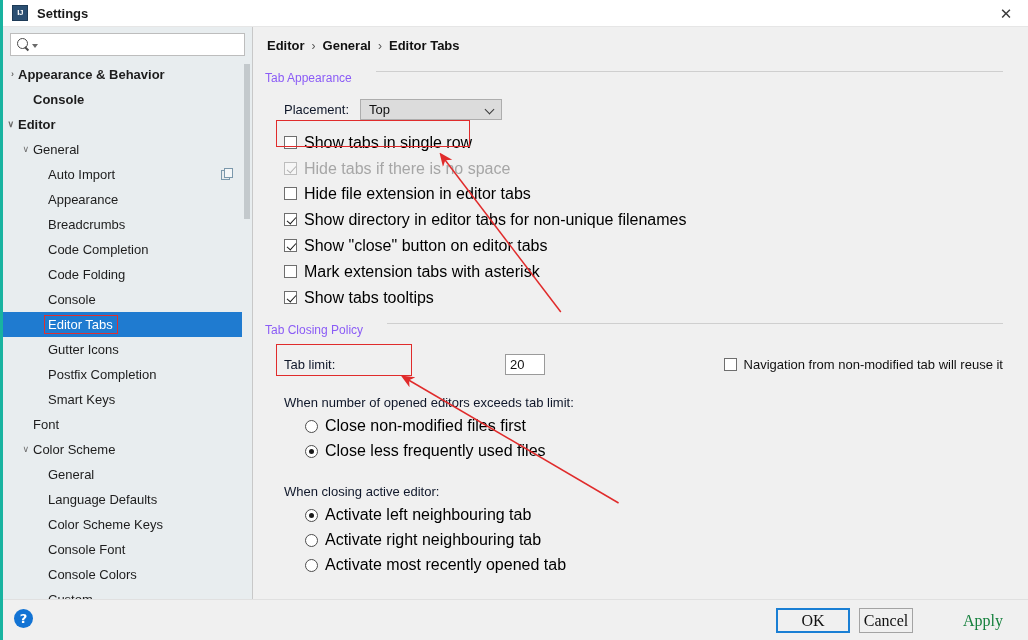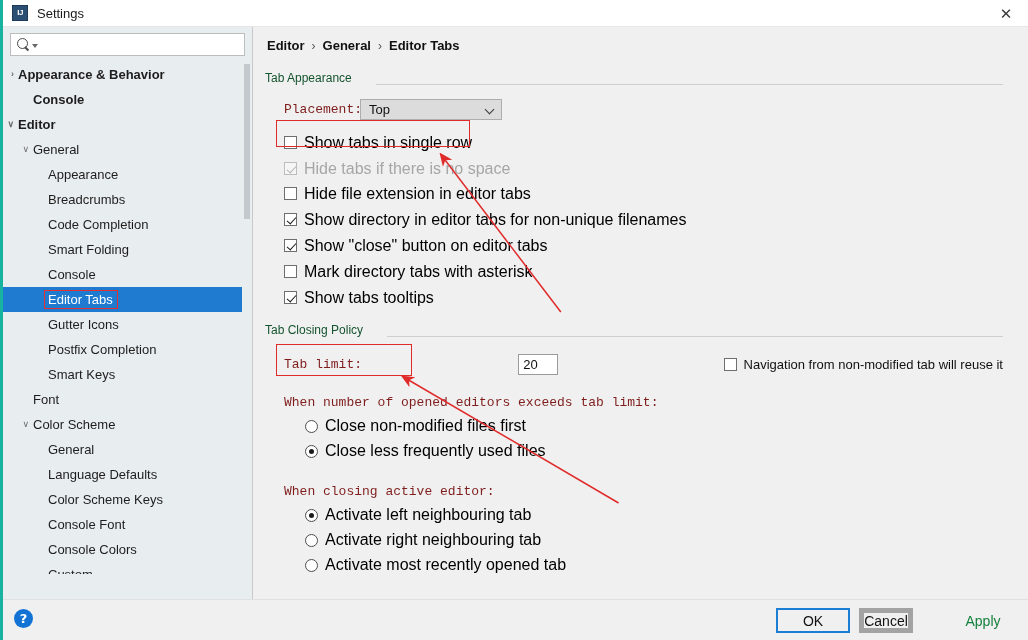--- a/index.html
+++ b/index.html
@@ -33,21 +33,21 @@
     position: relative;
     flex: none;
   }
   .tb-icon::after {
     content: "IJ";
     position: absolute; left: 0; right: 0; top: -1px;
     font-size: 8px; font-weight: bold; color: #ffffff;
     text-align: center; line-height: 15px;
     letter-spacing: -0.5px;
   }
-  .tb-title { font-size: 13px; color: #1a1a1a; }
+  .tb-title { font-size: 13px; color: #1a1a1a; font-weight: bold; }
   .tb-close {
     position: absolute; right: 0; top: 0; width: 44px; height: 27px;
     display: flex; align-items: center; justify-content: center;
     font-size: 15px; color: #3a3a3a; cursor: pointer;
     font-family: "DejaVu Sans", sans-serif;
   }
 
   
   .sidebar {
     position: absolute; left: 0; top: 27px; width: 250px; bottom: 41px;
@@ -141,28 +141,28 @@
     position: absolute; left: 13px; top: 11px;
     font-size: 13px; font-weight: bold; color: #111111;
     display: flex; align-items: center; gap: 7px;
   }
   .bc-sep { font-weight: normal; color: #555; font-size: 12px; }
 
   .group {
     position: absolute; left: 11px; right: 25px;
   }
   .group-title {
-    display: flex; align-items: flex-end; gap: 24px;
-    font-size: 12px; color: #14532d;
+    display: flex; align-items: flex-start; gap: 24px;
+    font-size: 12px; color: #8b5cf6;
   }
   .group-line { flex: 1; height: 1px; background: #cfcfcf; }
 
   .row { display: flex; align-items: center; font-size: 13px; color: #111; }
 
-  .label { font-size: 13px; color: #7f1d1d; font-family: Liberation Mono, monospace; }
+  .label { font-size: 13px; color: #0f172a; }
 
   .combo {
     width: 142px; height: 21px; background: #dcdcdc;
     border: 1px solid #adadad;
     display: flex; align-items: center; justify-content: space-between;
     padding: 0 6px 0 8px; font-size: 13px; color: #111;
     cursor: pointer;
   }
   .chev {
     width: 9px; height: 9px; position: relative;
@@ -229,26 +229,26 @@
   .help-btn {
     position: absolute; left: 11px; top: 9px;
     width: 19px; height: 19px; border-radius: 50%;
     background: #1273d4; cursor: pointer;
     display: flex; align-items: center; justify-content: center;
     color: #fff; font-size: 13px; font-weight: bold;
     font-family: "DejaVu Sans", sans-serif;
   }
   .btn {
     position: absolute; top: 8px; height: 25px;
-    font-size: 14px; color: #111;
+    font-size: 16px; color: #111;
     display: flex; align-items: center; justify-content: center;
-    cursor: pointer; background: #f0f0f0;
+    cursor: pointer; background: #f0f0f0; font-family: Liberation Serif, serif;
   }
   .btn-ok { left: 773px; width: 74px; border: 2px solid #1a7fd4; }
-  .btn-cancel { left: 856px; width: 54px; border: 5px solid #a3a3a3; }
+  .btn-cancel { left: 856px; width: 54px; border: 1px solid #a3a3a3; }
   .btn-apply { left: 943px; width: 74px; border: 1px solid transparent; color: #15803d; }
 </style>
 </head>
 <body>
 
 <div id="app">
 
   <div class="titlebar">
     <div class="tb-icon"></div>
     <div class="tb-title">Settings</div>
@@ -282,33 +282,41 @@
             <div class="tree-label">Editor</div>
           </div>
           <div class="tree-row">
             <div class="twisty" style="width: 30px; justify-content: flex-end; padding-right: 4px;">
               <span>∨</span>
             </div>
             <div class="tree-label">General</div>
           </div>
           <div class="tree-row">
             <div class="twisty" style="width: 45px; justify-content: flex-end; padding-right: 4px;"></div>
+            <div class="tree-label">Auto Import</div>
+            <div class="row-icon">
+              <span class="sq1"></span>
+              <span class="sq2"></span>
+            </div>
+          </div>
+          <div class="tree-row">
+            <div class="twisty" style="width: 45px; justify-content: flex-end; padding-right: 4px;"></div>
             <div class="tree-label">Appearance</div>
           </div>
           <div class="tree-row">
             <div class="twisty" style="width: 45px; justify-content: flex-end; padding-right: 4px;"></div>
             <div class="tree-label">Breadcrumbs</div>
           </div>
           <div class="tree-row">
             <div class="twisty" style="width: 45px; justify-content: flex-end; padding-right: 4px;"></div>
             <div class="tree-label">Code Completion</div>
           </div>
           <div class="tree-row">
             <div class="twisty" style="width: 45px; justify-content: flex-end; padding-right: 4px;"></div>
-            <div class="tree-label">Smart Folding</div>
+            <div class="tree-label">Code Folding</div>
           </div>
           <div class="tree-row">
             <div class="twisty" style="width: 45px; justify-content: flex-end; padding-right: 4px;"></div>
             <div class="tree-label">Console</div>
           </div>
           <div class="tree-row selected">
             <div class="twisty" style="width: 45px; justify-content: flex-end; padding-right: 4px;"></div>
             <div class="tree-label">Editor Tabs</div>
           </div>
           <div class="tree-row">
@@ -406,21 +414,21 @@
           <div class="cb-row" style="margin-bottom: 7px;">
             <span class="cb checked"></span>
             <span class="cb-label">Show directory in editor tabs for non-unique filenames</span>
           </div>
           <div class="cb-row" style="margin-bottom: 7px;">
             <span class="cb checked"></span>
             <span class="cb-label">Show "close" button on editor tabs</span>
           </div>
           <div class="cb-row" style="margin-bottom: 7px;">
             <span class="cb"></span>
-            <span class="cb-label">Mark directory tabs with asterisk</span>
+            <span class="cb-label">Mark extension tabs with asterisk</span>
           </div>
           <div class="cb-row" style="margin-bottom: 7px;">
             <span class="cb checked"></span>
             <span class="cb-label">Show tabs tooltips</span>
           </div>
         </div>
     </div>
 
     <div class="group" style="top:296px;">
       <div class="group-title">

